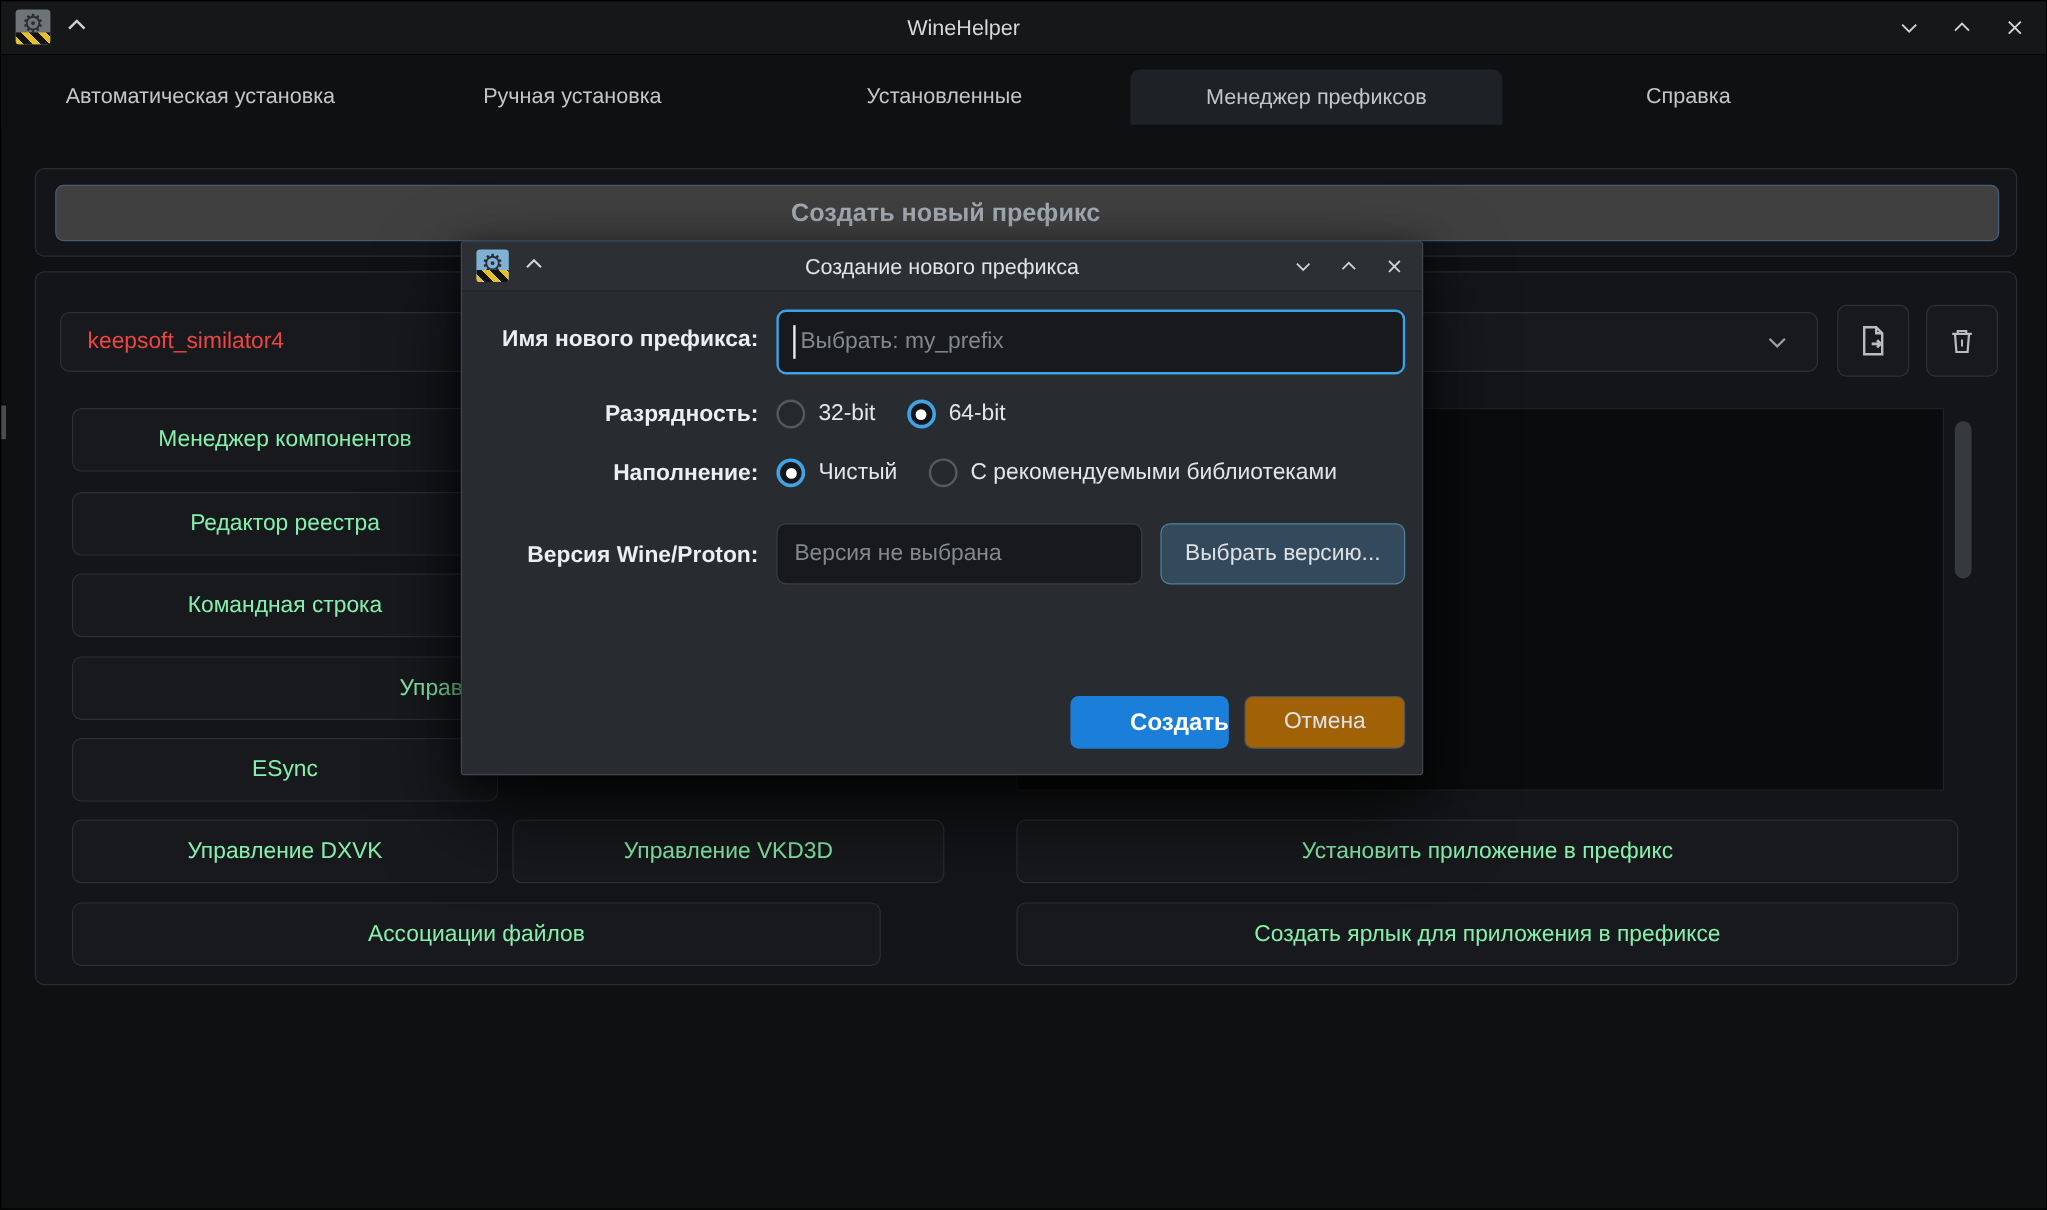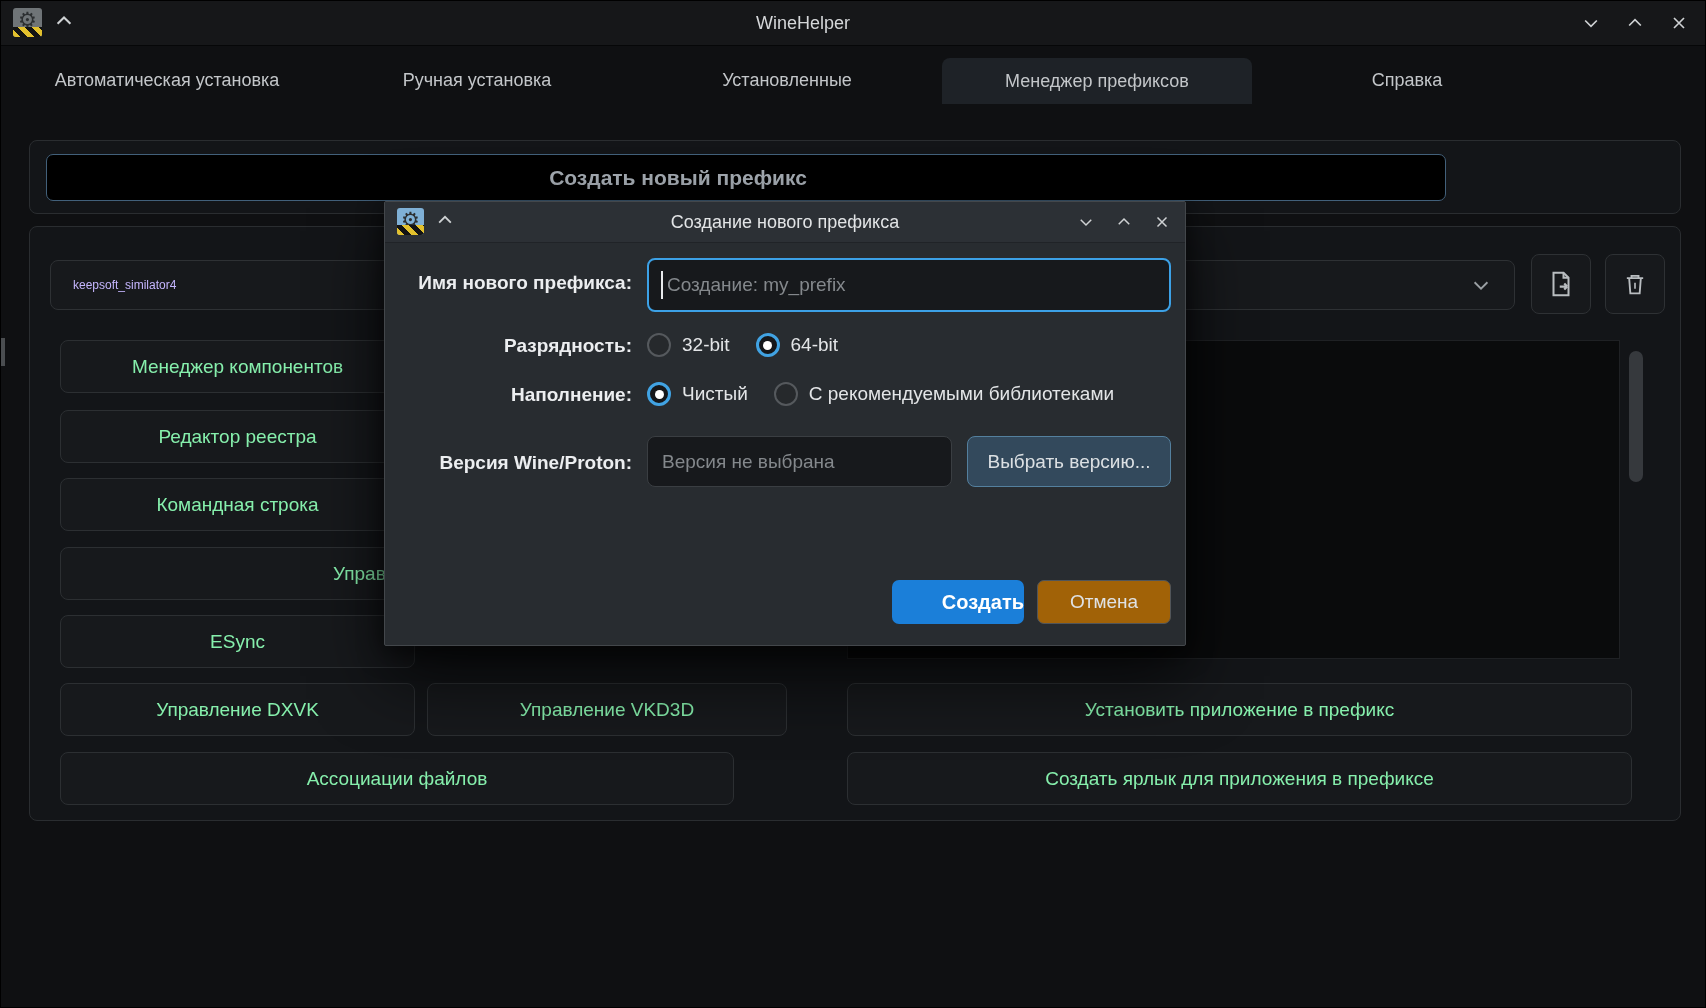--- a/index.html
+++ b/index.html
@@ -21,28 +21,28 @@
   svg.ic{display:block;}
   
   .tabbar{position:absolute;left:0;top:45px;width:100%;height:58px;background:#0f1012;}
   .tab{position:absolute;top:11px;height:47px;width:310px;display:flex;align-items:center;justify-content:center;
     font-size:18px;color:#c3c6c9;}
   .tab.active{background:#1e2227;border-radius:8px 8px 0 0;top:12px;height:46px;}
   
   .panel{position:absolute;background:#131518;border:1px solid #2a2d30;border-radius:8px;box-sizing:border-box;}
   #panel-top{left:28px;top:139px;width:1652px;height:74px;}
   #panel-main{left:28px;top:225px;width:1652px;height:595px;}
-  .big-create{position:absolute;left:16px;top:13px;width:1400px;height:47px;
-    background:#000000;border:1px solid #42607a;border-radius:7px;
+  .big-create{position:absolute;left:16px;top:13px;width:1620px;height:47px;
+    background:#404040;border:1px solid #42607a;border-radius:7px;
     color:#a4abb2;font-size:21px;font-weight:bold;display:flex;align-items:center;justify-content:center;
     padding-right:136px;box-sizing:border-box;cursor:pointer;}
   
   .combo{position:absolute;left:20px;top:33px;width:1465px;height:50px;background:#17191c;
     border:1px solid #2e3134;border-radius:8px;box-sizing:border-box;display:flex;align-items:center;
-    font-size:12px;color:#c4b5fd;padding:0 22px;cursor:pointer;}
+    font-size:19px;color:#ef4444;padding:0 22px;cursor:pointer;}
   .combo .chev{margin-left:auto;}
   .sqbtn{position:absolute;top:27px;width:60px;height:60px;background:#17191c;border:1px solid #2e3134;
     border-radius:8px;box-sizing:border-box;display:flex;align-items:center;justify-content:center;cursor:pointer;}
   #btn-newfile{left:1501px;} #btn-trash{left:1575px;}
   
   .tbtn{position:absolute;height:53px;background:#17191c;border:1px solid #2c2f32;border-radius:8px;
     box-sizing:border-box;display:flex;align-items:center;justify-content:center;
     font-size:19px;color:#86efac;cursor:pointer;}
   .tbtn.offset-label{justify-content:flex-start;padding-left:272px;}
   
@@ -214,21 +214,21 @@
           </svg>
         <svg class="ic" width="18" height="18" viewBox="0 0 24 24" fill="none" stroke="#cfd2d4" stroke-width="2">
             <path d="M6 6l12 12M18 6L6 18"></path>
           </svg>
       </div>
     </div>
 
     <div class="dlg-label" style="top:70px;">Имя нового префикса:</div>
     <div class="name-input">
       <span class="caret"></span>
-      <span>Создание: my_prefix</span>
+      <span>Выбрать: my_prefix</span>
     </div>
 
     <div class="dlg-label" style="top:133px;">Разрядность:</div>
     <div class="radio-row" style="top:131px;">
       <div class="radio-opt">
         <div class="radio off"></div>
         <span>32-bit</span>
       </div>
       <div class="radio-opt">
         <div class="radio on"></div>

